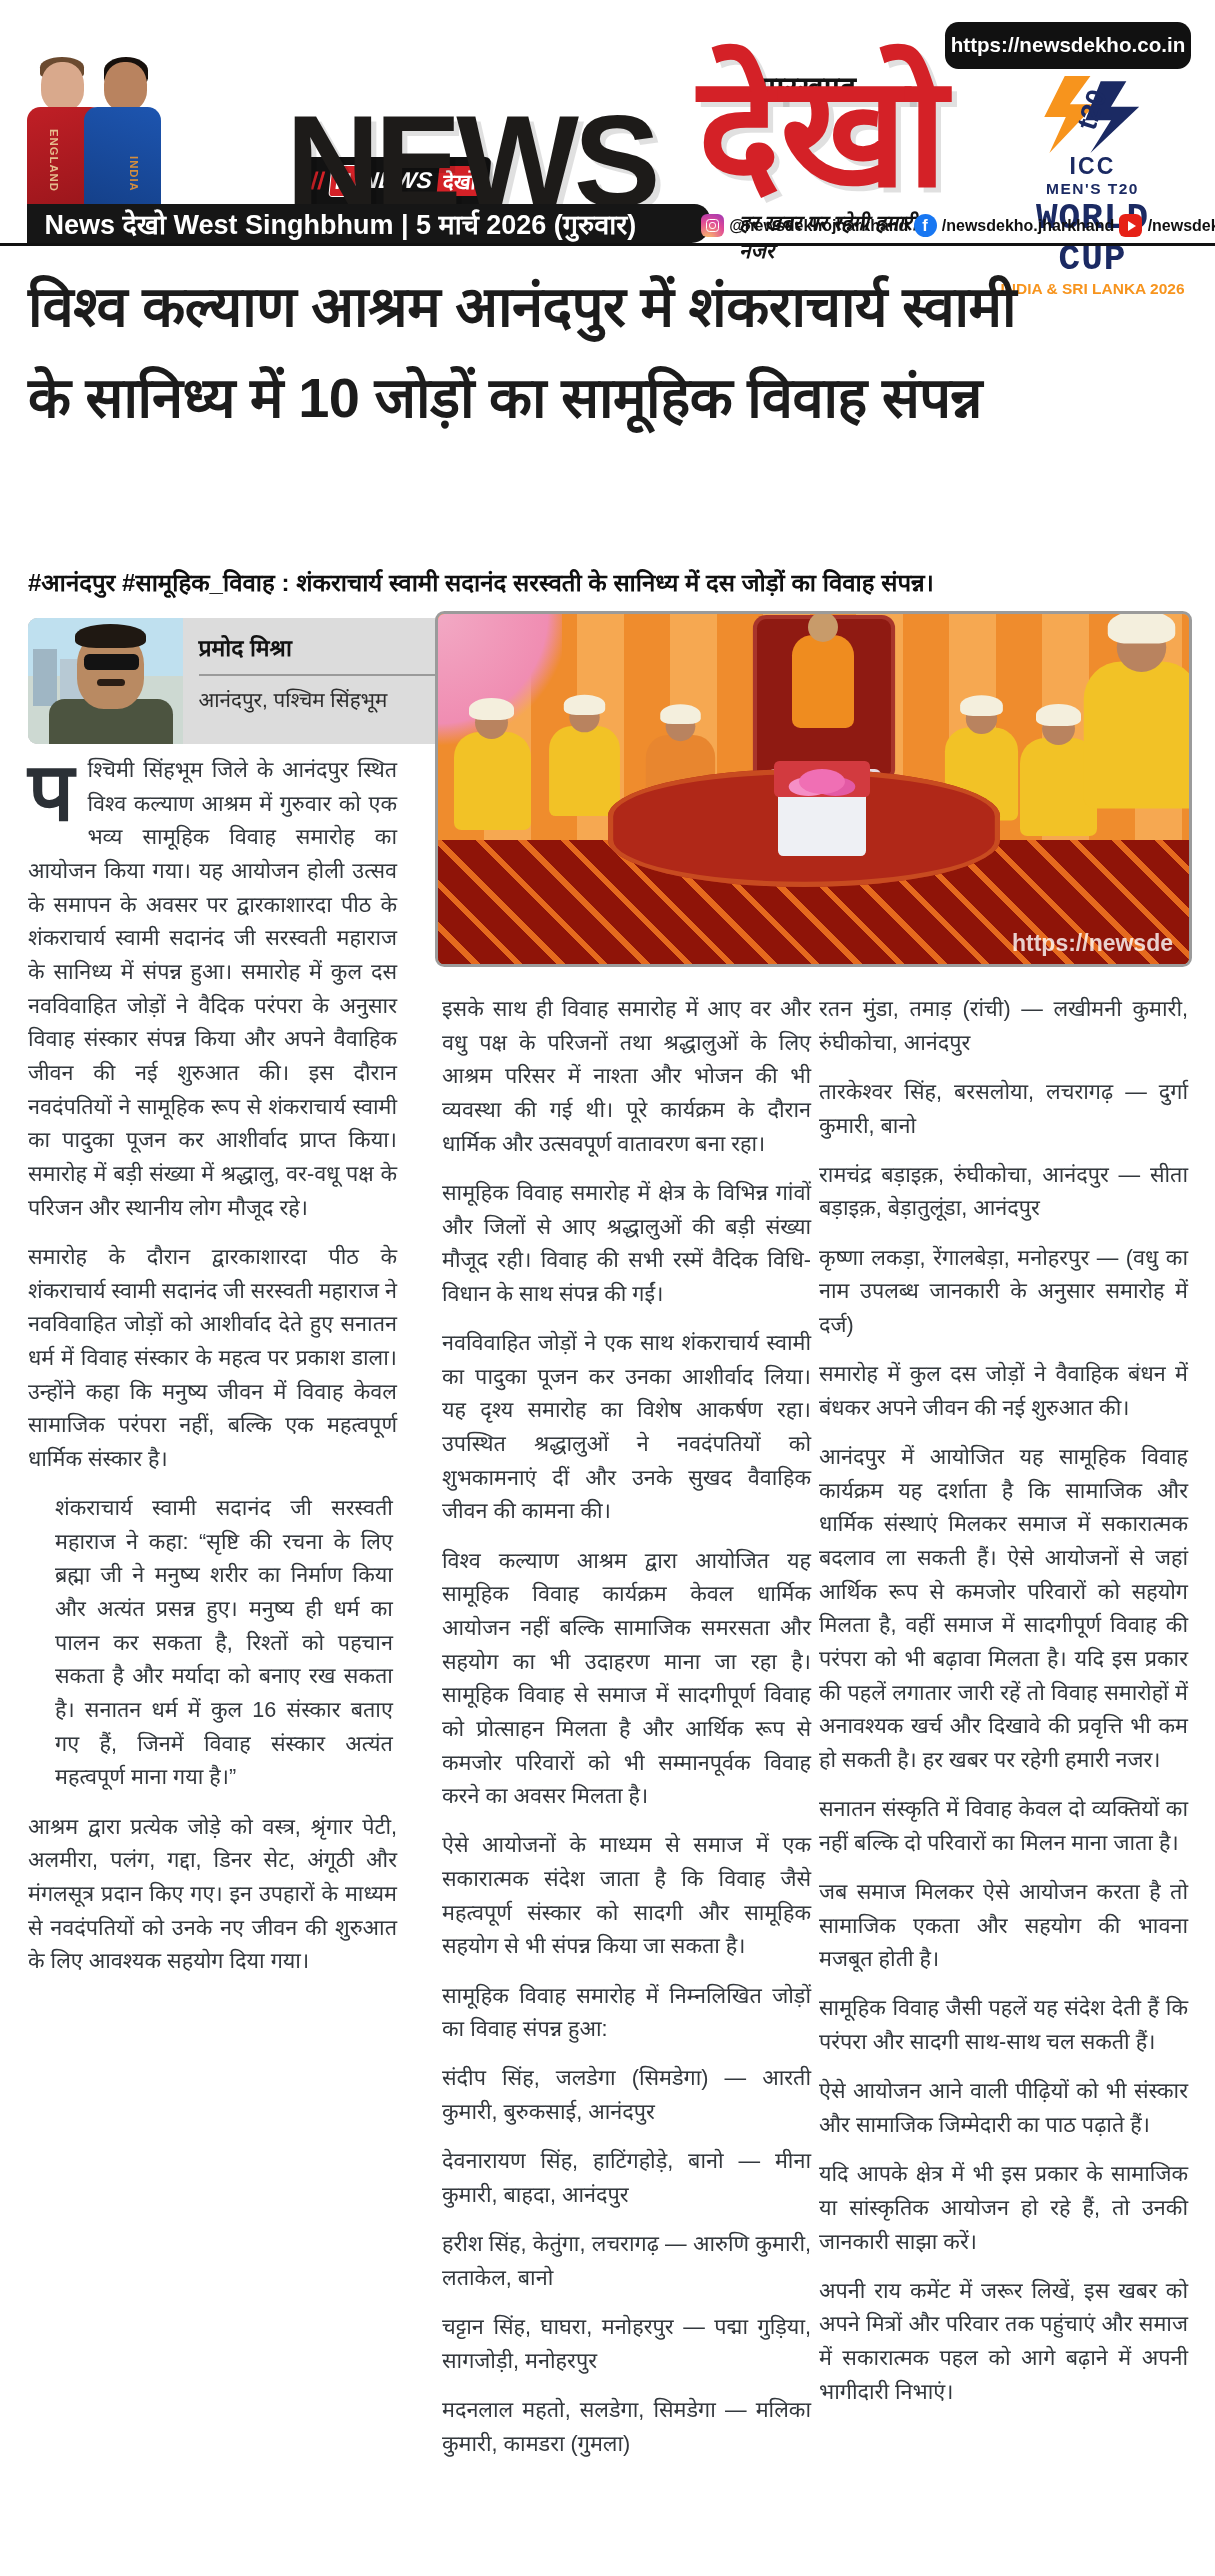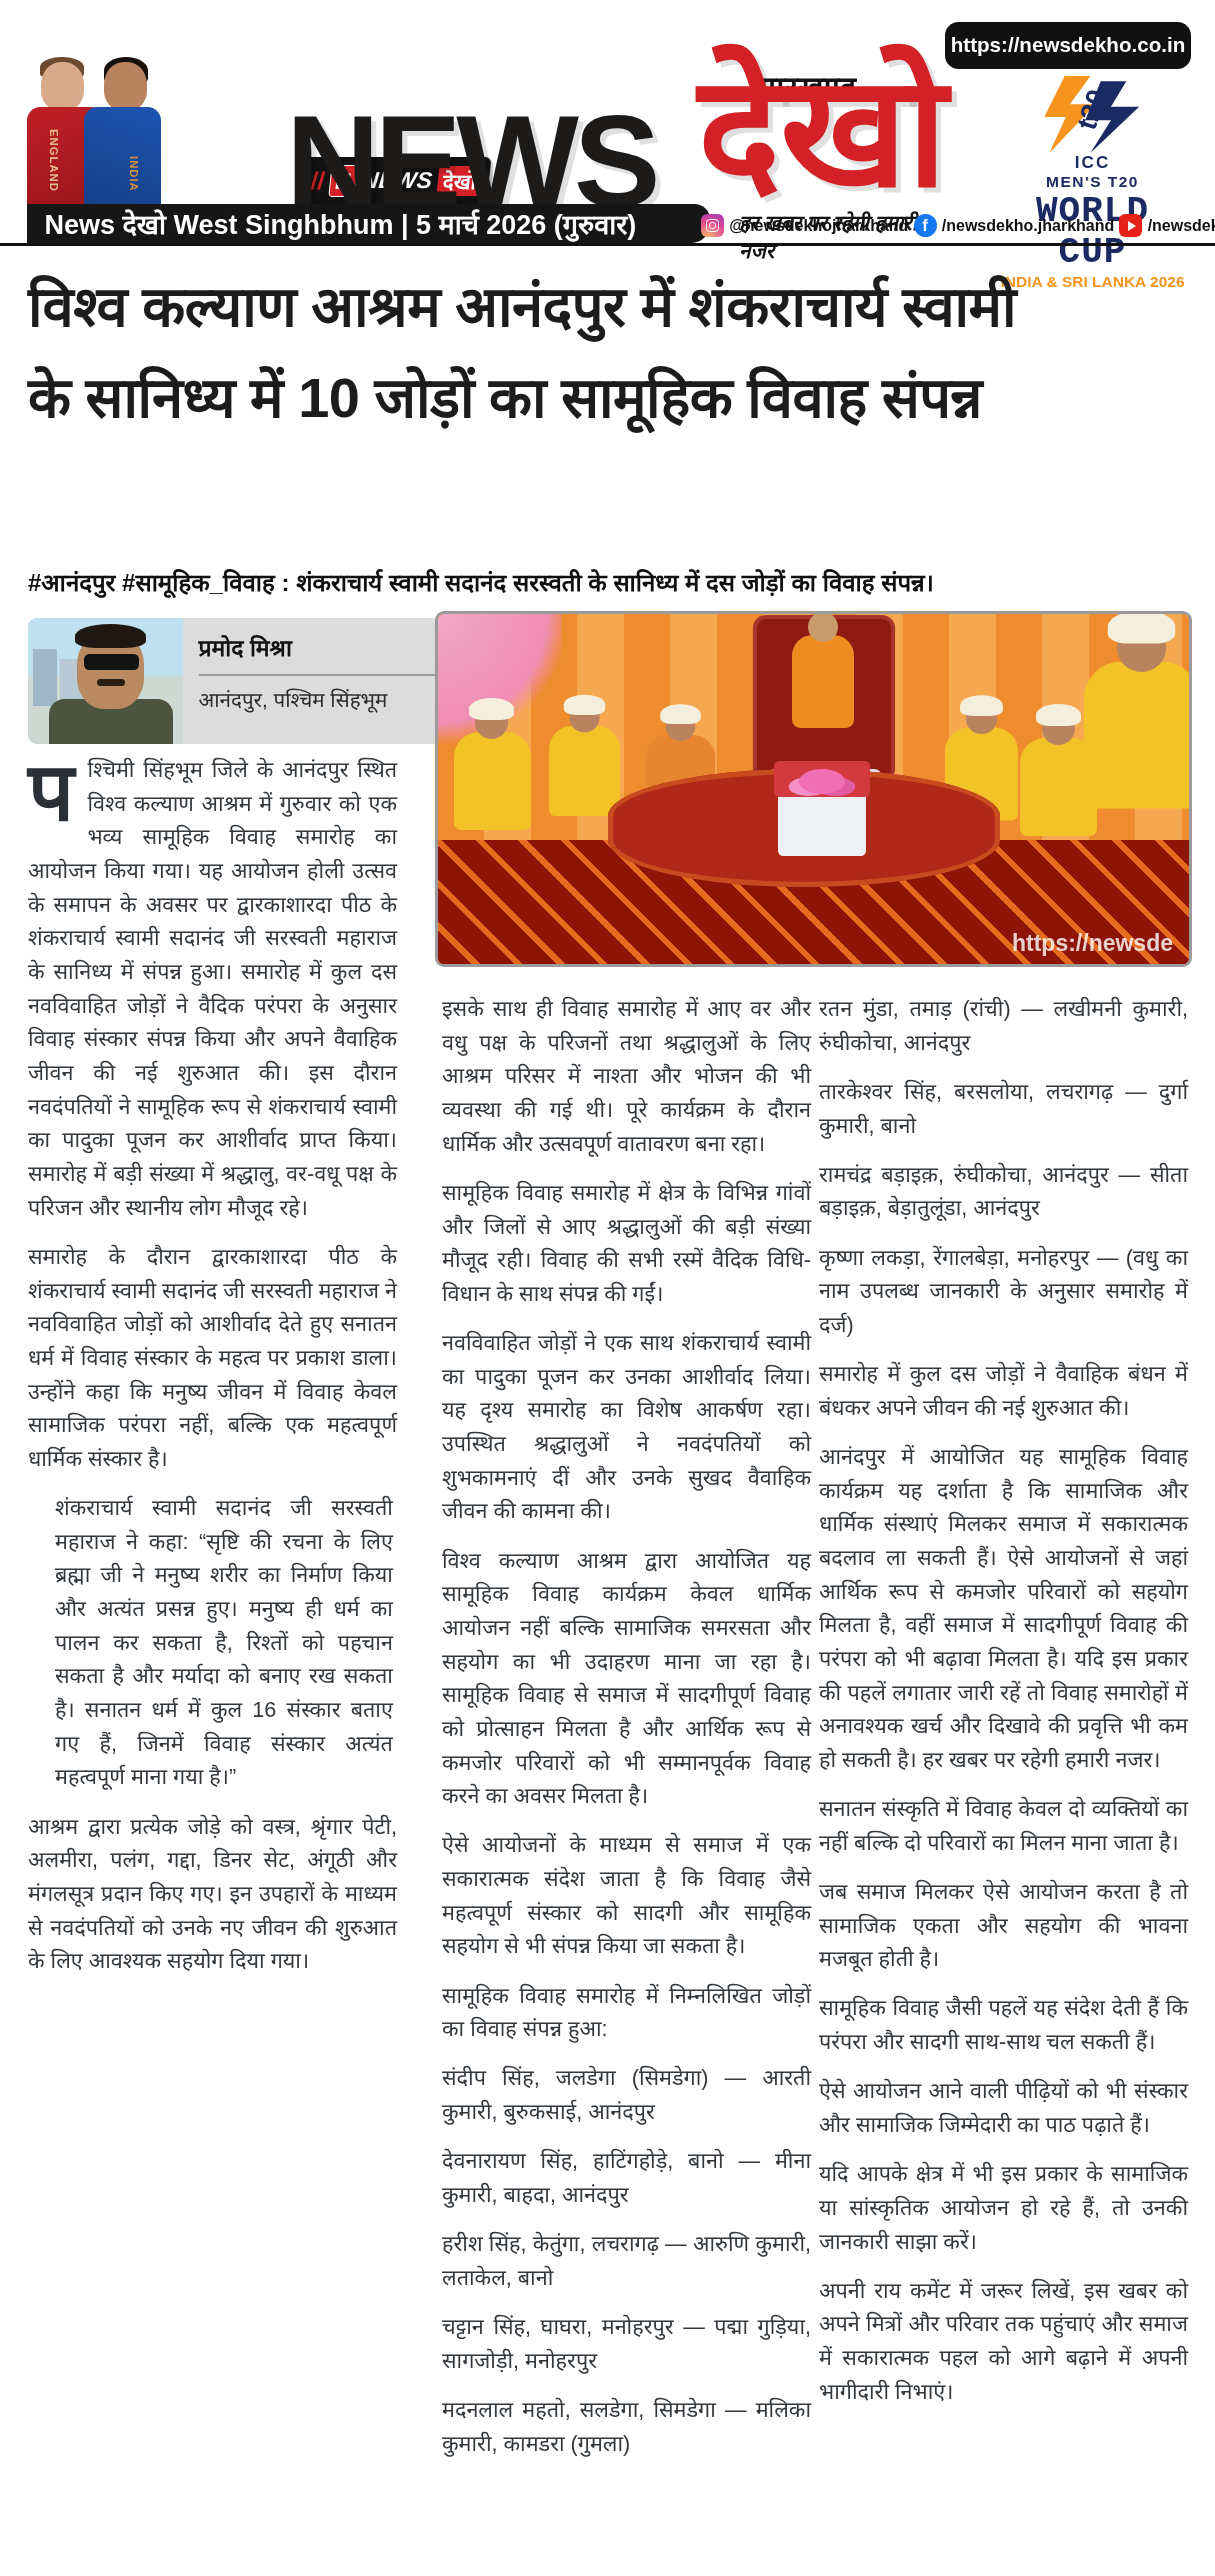--- a/index.html
+++ b/index.html
@@ -34,21 +34,21 @@
             text-shadow:5.2px 5.2px 0 rgba(0,0,0,.12);}
   .logo-state{position:absolute;left:466px;top:9.3px;font-size:32px;font-weight:900;color:#141414;}
   .logo-dekho-big{position:absolute;left:412px;top:-5.2px;font-size:155px;line-height:1.05;font-weight:900;color:#d42127;
                   text-shadow:5.2px 5.2px 0 rgba(0,0,0,.12);}
   .logo-tagline{position:absolute;left:453px;top:152px;font-size:20.6px;font-weight:900;font-style:italic;color:#141414;}
 
   .url-pill{position:absolute;right:25px;top:21.6px;width:246px;height:47px;background:#111;border-radius:13.4px;
             display:flex;align-items:center;justify-content:center;color:#fff;font-size:20.6px;font-weight:bold;}
   .t20{position:absolute;right:31px;top:76px;width:185px;text-align:center;}
   .t20 svg{display:block;margin:0 auto;}
-  .t20 .icc{font-size:17px;font-weight:900;color:#1b2a63;letter-spacing:2.1px;}
+  .t20 .icc{font-size:23px;font-weight:900;color:#1b2a63;letter-spacing:2.1px;}
   .t20 .mens{font-size:15.5px;font-weight:bold;color:#1b2a63;letter-spacing:1.5px;}
   .t20 .wc{font-size:36px;font-weight:900;color:#1b2a63;letter-spacing:1px;font-family:Liberation Mono, monospace;}
   .t20 .host{font-size:15.5px;font-weight:900;color:#f7941d;}
 
   .edition-bar{position:absolute;left:27px;top:204px;width:665px;height:39px;background:#161616;color:#fff;
                border-radius:0 15.5px 18.5px 0;display:flex;align-items:center;padding-left:17.5px;font-size:27px;font-weight:bold;}
   .header-rule{position:absolute;left:0;top:243px;width:1216px;height:2.6px;background:#111;}
   .social-row{position:absolute;left:701px;top:210px;width:515px;height:31px;display:flex;align-items:center;gap:5.2px;
               font-size:16px;font-weight:bold;color:#111;}
   .sicon{width:23px;height:23px;border-radius:50%;display:inline-flex;align-items:center;justify-content:center;flex:0 0 auto;}

